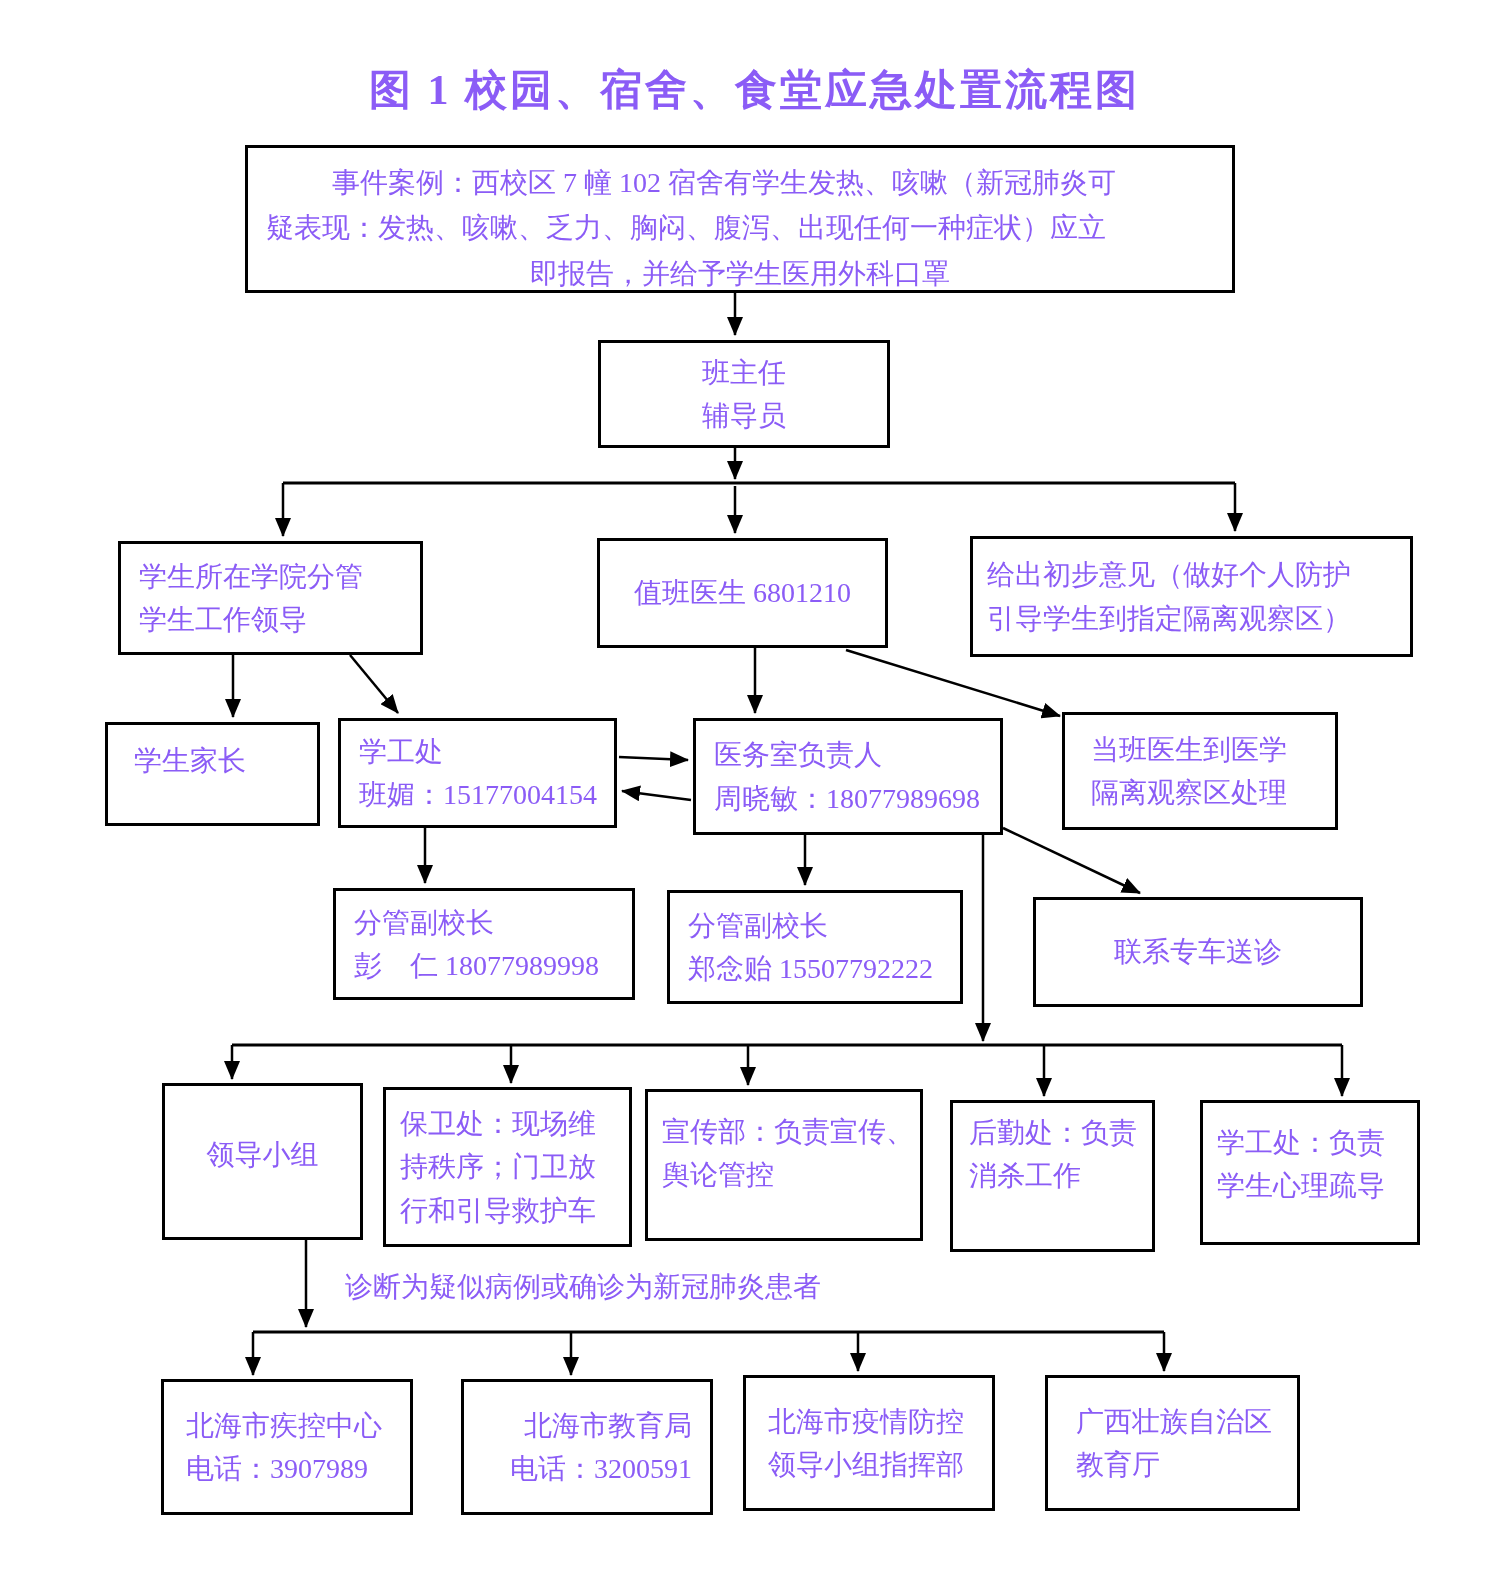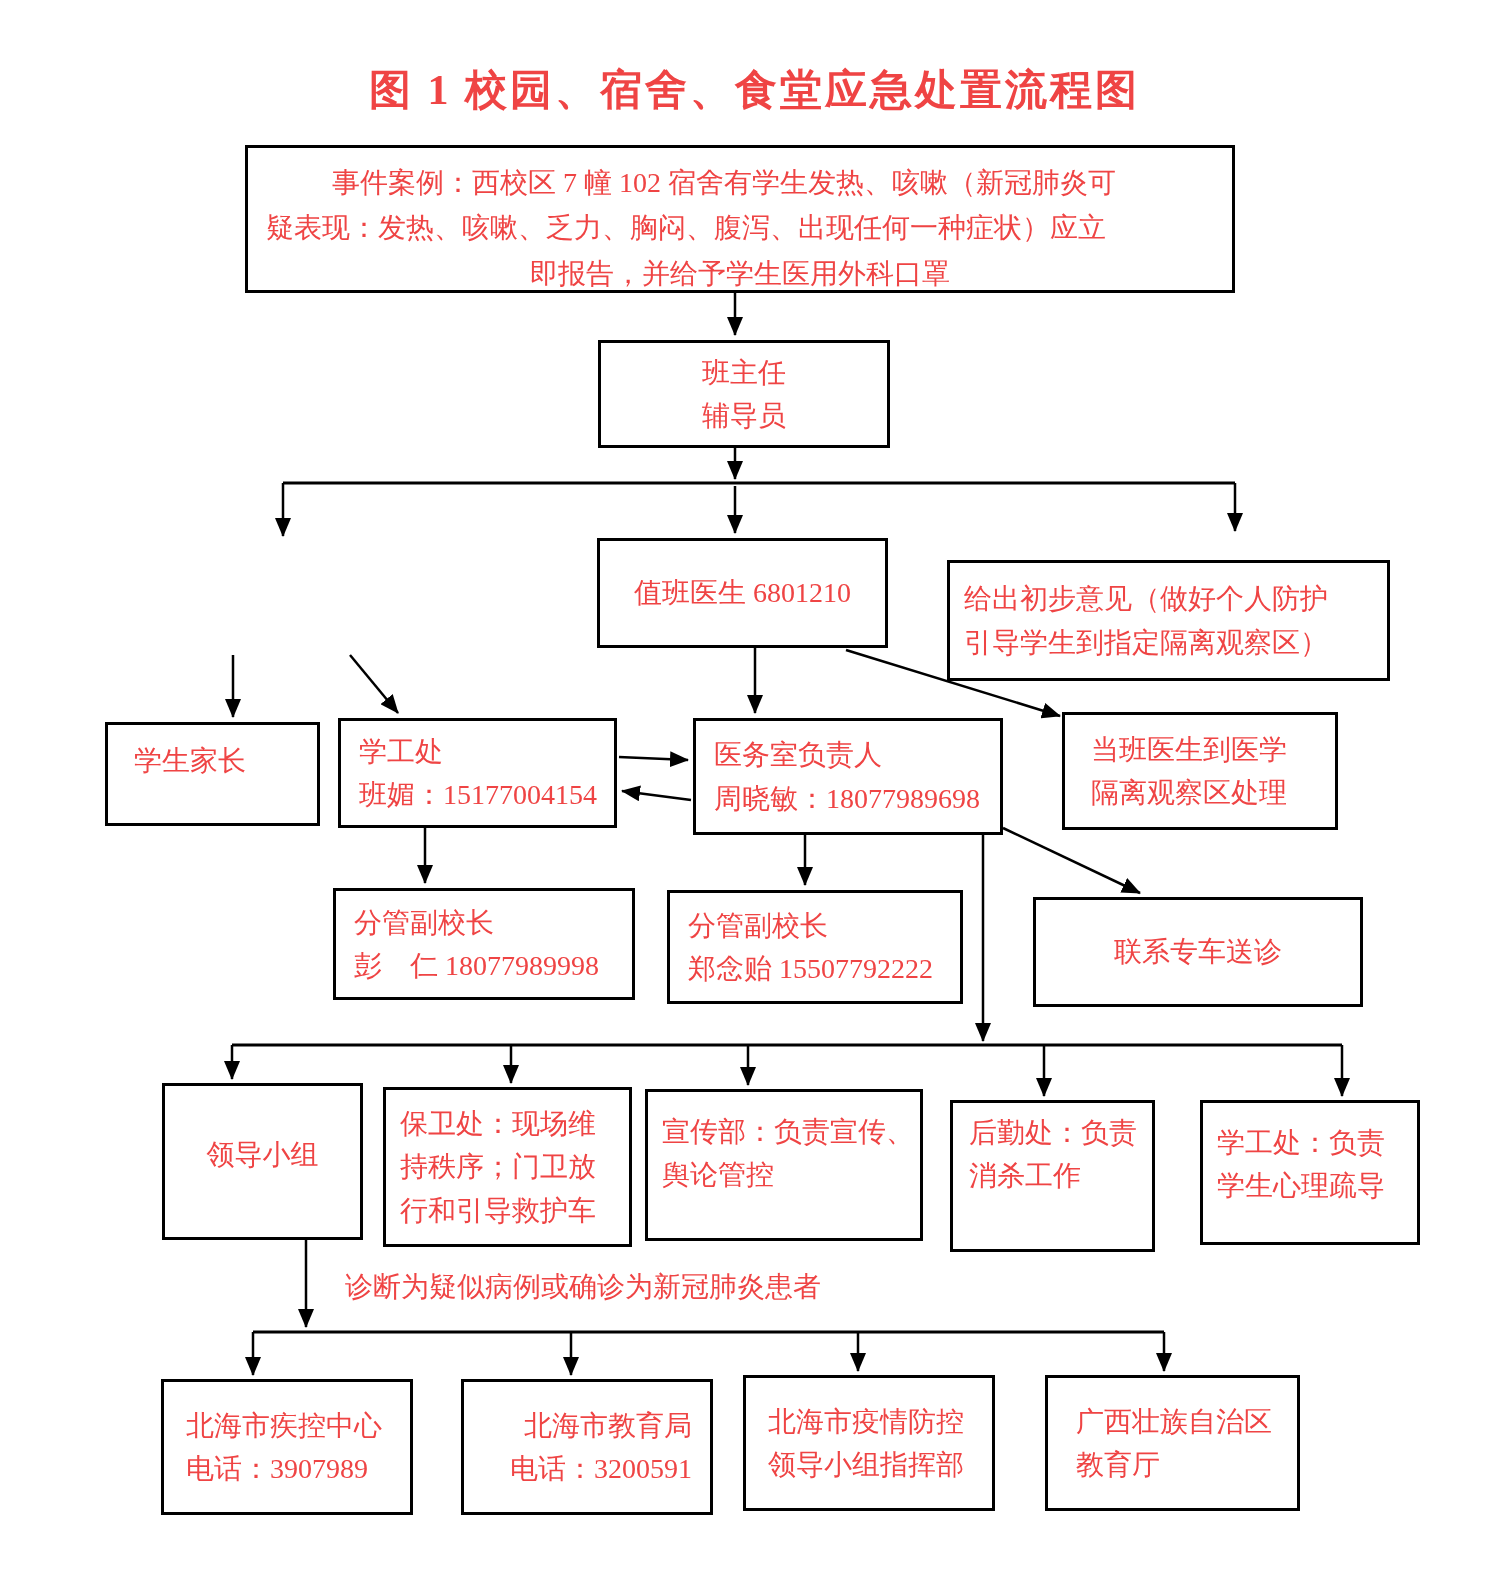--- a/index.html
+++ b/index.html
@@ -1,21 +1,21 @@
 <!DOCTYPE html>
 <html><head>
 <meta charset="utf-8">
 <style>
   html,body{margin:0;padding:0;background:#ffffff;}
   .canvas{
     position:relative;
     width:1509px;height:1582px;
     background:#ffffff;
     font-family:"Liberation Serif","DejaVu Serif",serif;
-    color:#ef4444;
+    color:#8b5cf6;
     overflow:hidden;
   }
   .title{
     position:absolute;left:0;top:62px;width:1509px;
     text-align:center;
     font-size:42px;font-weight:bold;letter-spacing:3px;
   }
   svg.wires{position:absolute;left:0;top:0;z-index:1;}
   .node{
     position:absolute;z-index:2;
@@ -93,26 +93,30 @@
     <div class="ln ln-indent">事件案例：西校区 7 幢 102 宿舍有学生发热、咳嗽（新冠肺炎可</div>
     <div class="ln">疑表现：发热、咳嗽、乏力、胸闷、腹泻、出现任何一种症状）应立</div>
     <div class="ln ln-center">即报告，并给予学生医用外科口罩</div>
   </div>
 
   <div class="node align-center" style="left:598px;top:340px;width:292px;height:108px;">
     <div class="ln">班主任</div>
     <div class="ln">辅导员</div>
   </div>
 
+  <div class="node align-left" style="left:118px;top:541px;width:305px;height:114px;">
+    <div class="ln">学生所在学院分管</div>
+    <div class="ln">学生工作领导</div>
+  </div>
 
   <div class="node align-center" style="left:597px;top:538px;width:291px;height:110px;">
     <div class="ln">值班医生 6801210</div>
   </div>
 
-  <div class="node align-left" style="left:947px;top:536px;width:443px;height:121px;padding-left:14px;margin-top:24px;">
+  <div class="node align-left" style="left:970px;top:536px;width:443px;height:121px;padding-left:14px;">
     <div class="ln">给出初步意见（做好个人防护</div>
     <div class="ln">引导学生到指定隔离观察区）</div>
   </div>
 
   <div class="node align-left v-top" style="left:105px;top:722px;width:215px;height:104px;padding-top:14px;padding-left:26px;">
     <div class="ln">学生家长</div>
   </div>
 
   <div class="node align-left" style="left:338px;top:718px;width:279px;height:110px;">
     <div class="ln">学工处</div>

